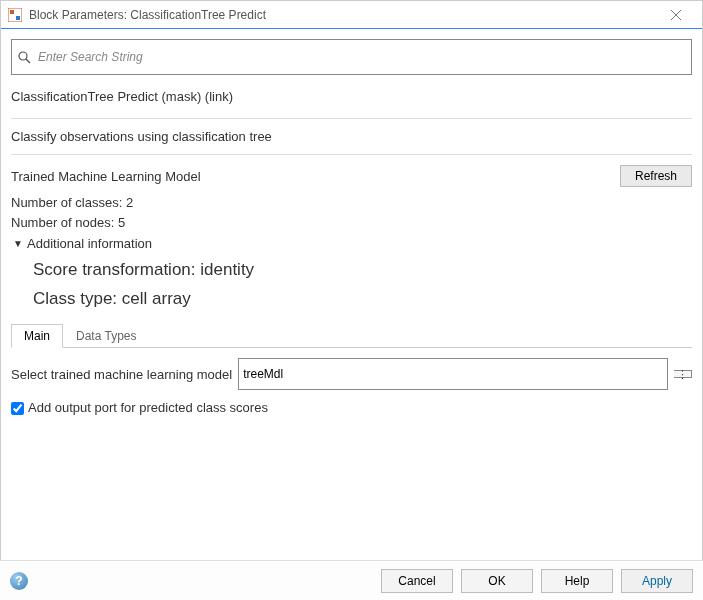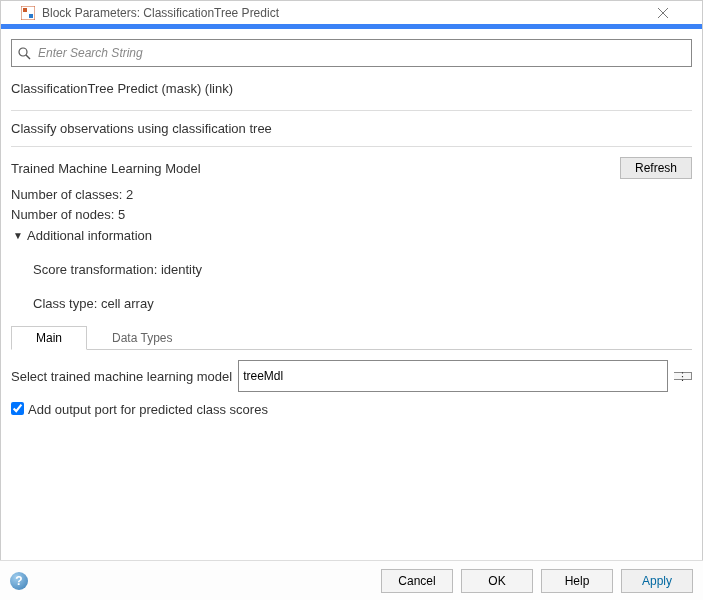--- a/index.html
+++ b/index.html
@@ -11,23 +11,23 @@
     background: #fff;
     width: 703px;
     height: 600px;
     overflow: hidden;
     border: 1px solid #ccc;
   }
   .titlebar {
     height: 28px;
     display: flex;
     align-items: center;
-    padding: 0 19px;
+    padding: 0 6px;
     background: #fff;
-    border-bottom: 5px solid #3b82f6;
+    border-bottom: 1px solid #3b82f6;
   }
   .titlebar .app-icon {
     width: 16px; height: 16px;
     margin-right: 6px;
     display: flex; align-items: center; justify-content: center;
   }
   .titlebar .title-text {
     font-size: 12px;
     color: #555;
     flex: 1;
@@ -39,21 +39,21 @@
     cursor: pointer;
   }
   .content {
     padding: 10px 10px 0 10px;
     position: relative;
     height: calc(600px - 28px - 40px);
     overflow: hidden;
   }
   .search-wrap {
     border: 1px solid #888;
-    height: 28px;
+    height: 36px;
     display: flex;
     align-items: center;
     padding: 0 4px;
     background: #fff;
   }
   .search-wrap .mag {
     width: 16px; height: 16px;
     margin-right: 4px;
     display:flex; align-items:center; justify-content:center;
     color: #555;
@@ -112,29 +112,29 @@
     font-size: 13px;
   }
   .twisty-row .tri {
     width: 14px;
     display: inline-block;
     text-align: center;
     color: #333;
     font-size: 10px;
     margin-right: 2px;
   }
-  .sub-info { margin-left: 22px; margin-top: 19px; font-size: 13px; }
+  .sub-info { margin-left: 22px; margin-top: 9px; font-size: 17px; }
   .tabs {
     display: flex;
     margin-top: 14px;
     border-bottom: 1px solid #ccc;
     position: relative;
   }
   .tab {
-    padding: 4px 24px;
+    padding: 4px 12px;
     font-size: 12px;
     border: 1px solid transparent;
     border-bottom: none;
     cursor: pointer;
     position: relative;
     top: 1px;
     color: #666;
   }
   .tab.active {
     border-color: #ccc;
@@ -173,21 +173,21 @@
     display: flex;
     align-items: center;
     justify-content: center;
     cursor: pointer;
     font-size: 11px;
     line-height: 6px;
   }
   .chk-row {
     margin-top: 10px;
     display: flex;
-    align-items: flex-start;
+    align-items: flex-end;
     gap: 4px;
     font-size: 13px;
   }
   .chk-row input { margin: 0; width:13px; height:13px; }
   .footer {
     position: absolute;
     bottom: 0; left: 0; right: 0;
     height: 40px;
     border-top: 1px solid #ddd;
     display: flex;

